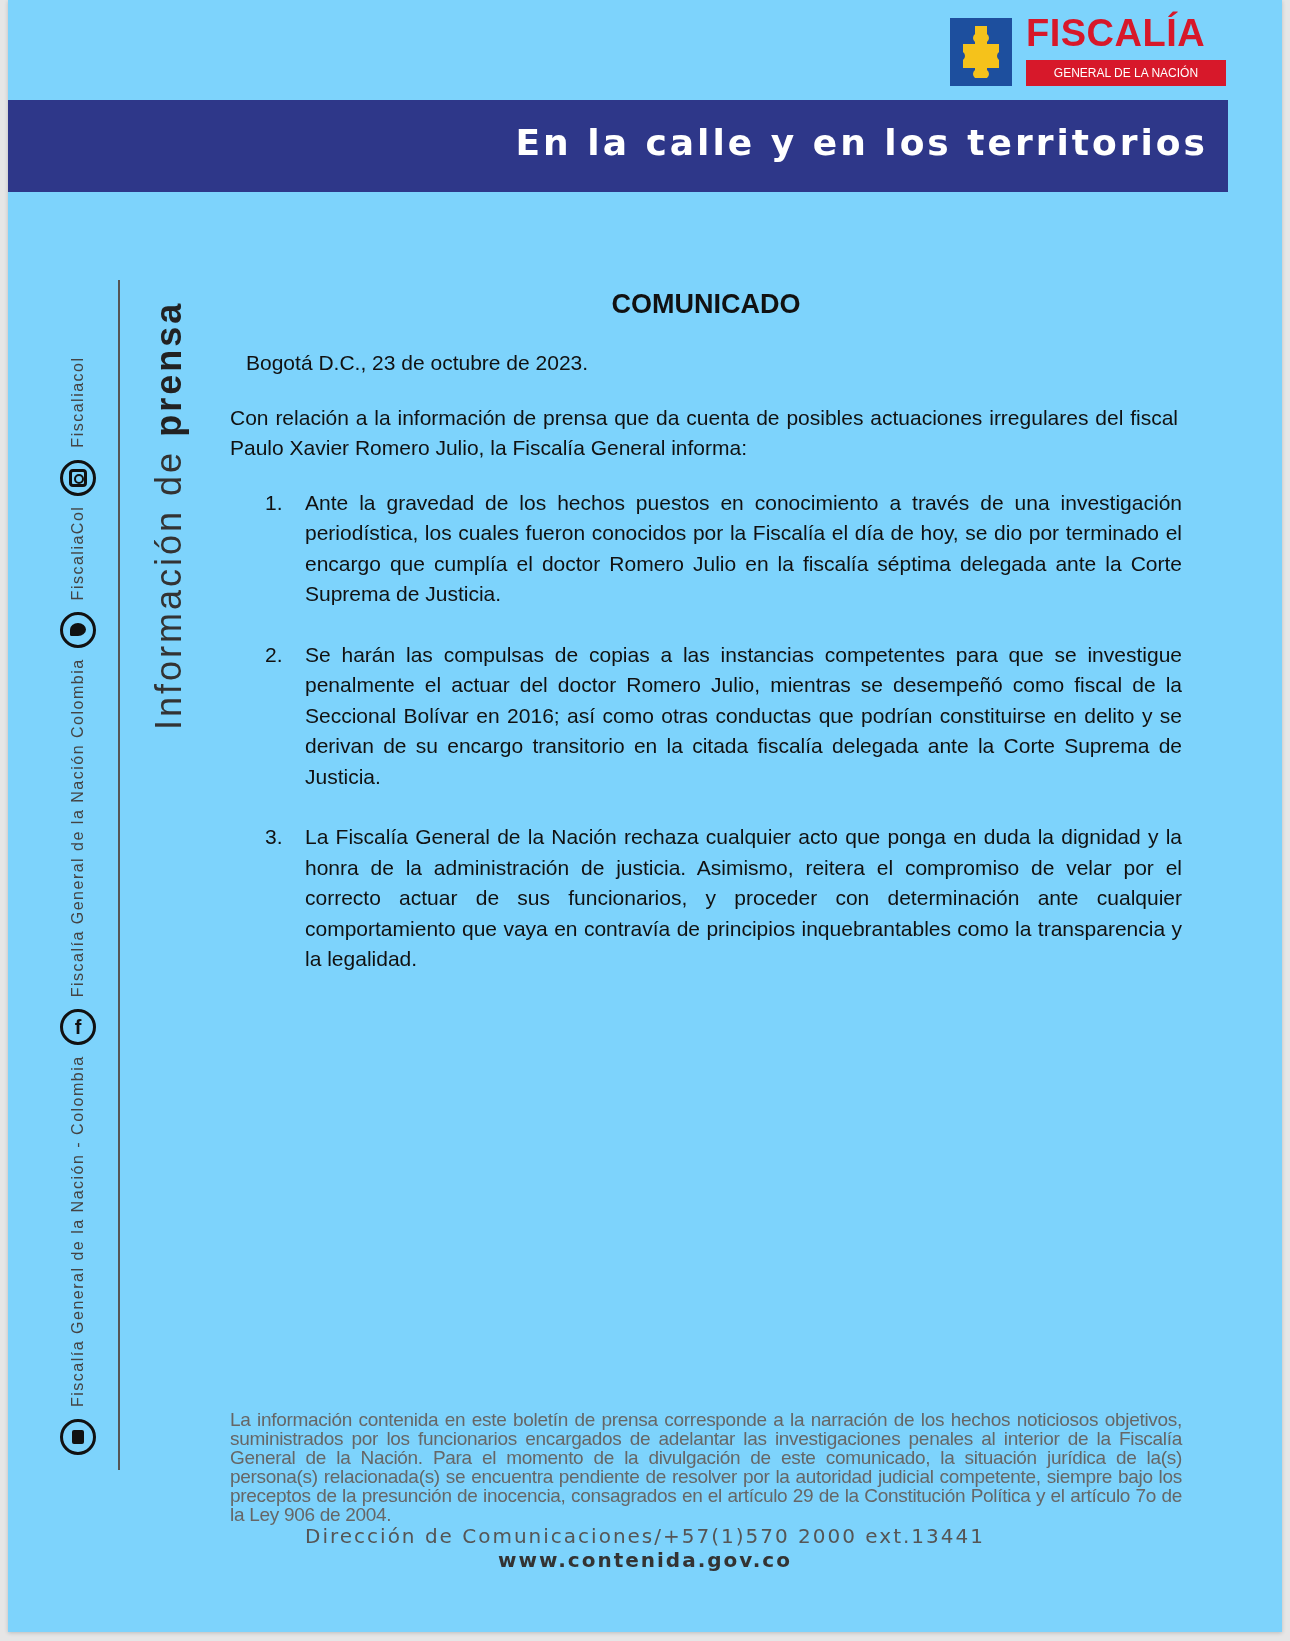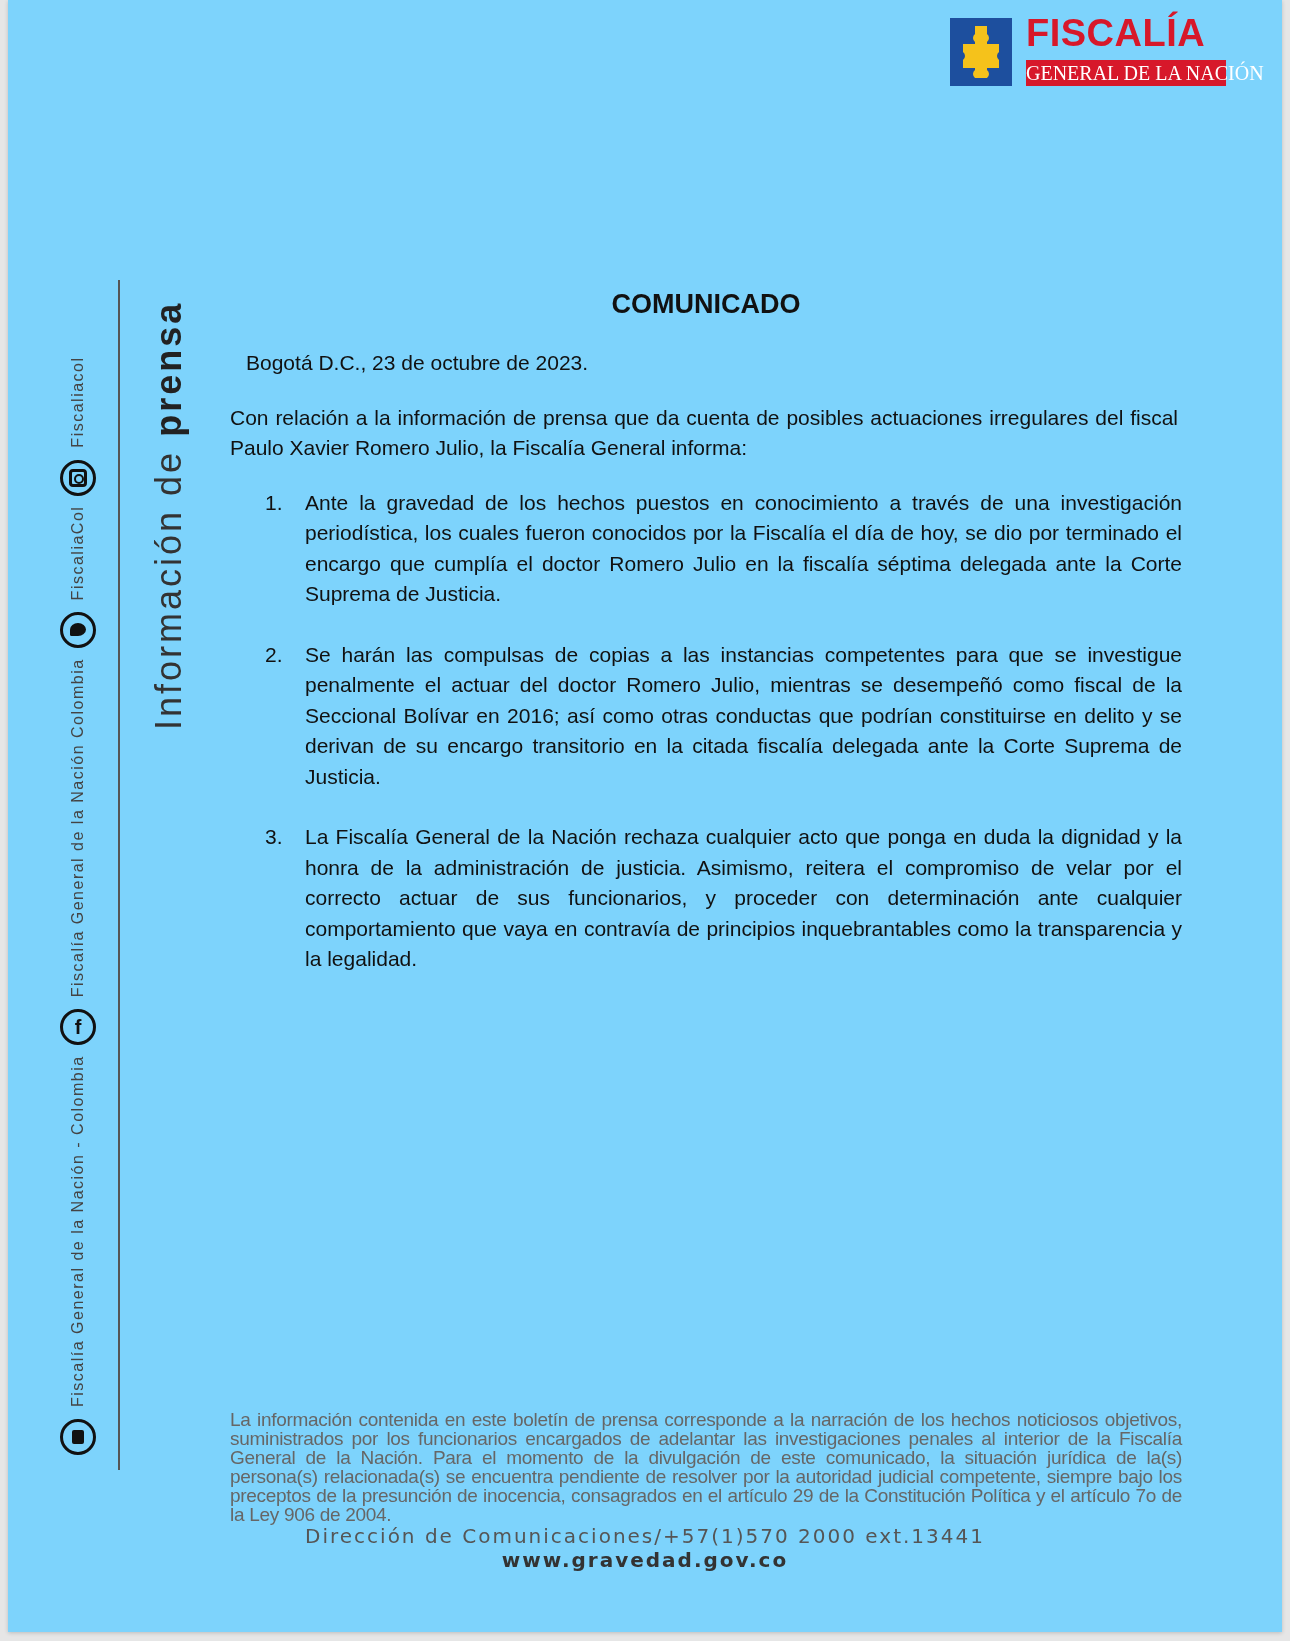--- a/index.html
+++ b/index.html
@@ -25,23 +25,22 @@
   .logo-emblem svg { position: absolute; left: 8px; top: 6px; }
   .logo-title {
     position: absolute; left: 76px; top: -6px;
     color: #d7182a; font-weight: bold; font-size: 38px; letter-spacing: 0.5px;
     font-family: "Liberation Sans", sans-serif;
     white-space: nowrap;
   }
   .logo-sub {
     position: absolute; left: 76px; top: 42px; height: 26px; width: 200px;
     background: #d7182a; color: #ffffff;
-    font-size: 20px; line-height: 26px; text-align: center;
+    font-size: 12px; line-height: 26px; text-align: center;
     white-space: nowrap;
-    font-family: Liberation Serif, serif;
   }
   
   .banner {
     position: absolute; left: 0; top: 100px; width: 1220px; height: 92px;
     background: #2e3789;
   }
   .banner-text {
     position: absolute; right: 20px; top: 22px;
     color: #ffffff; font-size: 36px; font-weight: bold; letter-spacing: 3px;
     font-family: "DejaVu Sans", sans-serif;
@@ -132,20 +131,23 @@
   <div class="logo">
     <div class="logo-emblem">
       <svg width="46" height="56" viewBox="0 0 46 56">
         <path fill="#f5c21b" d="M17 2 h12 v8 a5 5 0 0 1 0 8 v2 h12 v8 a5 5 0 0 0 0 8 v8 h-12 v2 a5 5 0 0 1 0 8 h-12 a5 5 0 0 1 0 -8 v-2 h-12 v-8 a5 5 0 0 0 0 -8 v-8 h12 v-2 a5 5 0 0 1 0 -8 z"></path>
       </svg>
     </div>
     <div class="logo-title">FISCALÍA</div>
     <div class="logo-sub">GENERAL DE LA NACIÓN</div>
   </div>
 
+  <div class="banner">
+    <div class="banner-text">En la calle y en los territorios</div>
+  </div>
 
   <div class="social-strip">
     <span class="ic youtube"></span>
     <span class="txt">Fiscalía General de la Nación - Colombia</span>
     <span class="ic facebook"></span>
     <span class="txt">Fiscalía General de la Nación Colombia</span>
     <span class="ic twitter"></span>
     <span class="txt">FiscaliaCol</span>
     <span class="ic instagram"></span>
     <span class="txt">Fiscaliacol</span>
@@ -173,13 +175,13 @@
         <span>La Fiscalía General de la Nación rechaza cualquier acto que ponga en duda la dignidad y la honra de la administración de justicia. Asimismo, reitera el compromiso de velar por el correcto actuar de sus funcionarios, y proceder con determinación ante cualquier comportamiento que vaya en contravía de principios inquebrantables como la transparencia y la legalidad.</span>
       </li>
     </ol>
   </div>
 
   <div class="disclaimer">La información contenida en este boletín de prensa corresponde a la narración de los hechos noticiosos objetivos, suministrados por los funcionarios encargados de adelantar las investigaciones penales al interior de la Fiscalía General de la Nación. Para el momento de la divulgación de este comunicado, la situación jurídica de la(s) persona(s) relacionada(s) se encuentra pendiente de resolver por la autoridad judicial competente, siempre bajo los preceptos de la presunción de inocencia, consagrados en el artículo 29 de la Constitución Política y el artículo 7o de la Ley 906 de 2004.</div>
 
 </div>
 
 <div class="footer-contact">Dirección de Comunicaciones/+57(1)570 2000 ext.13441</div>
-<div class="footer-url">www.gravedad.gov.co</div>
+<div class="footer-url">www.contenida.gov.co</div>
 
 </body></html>

